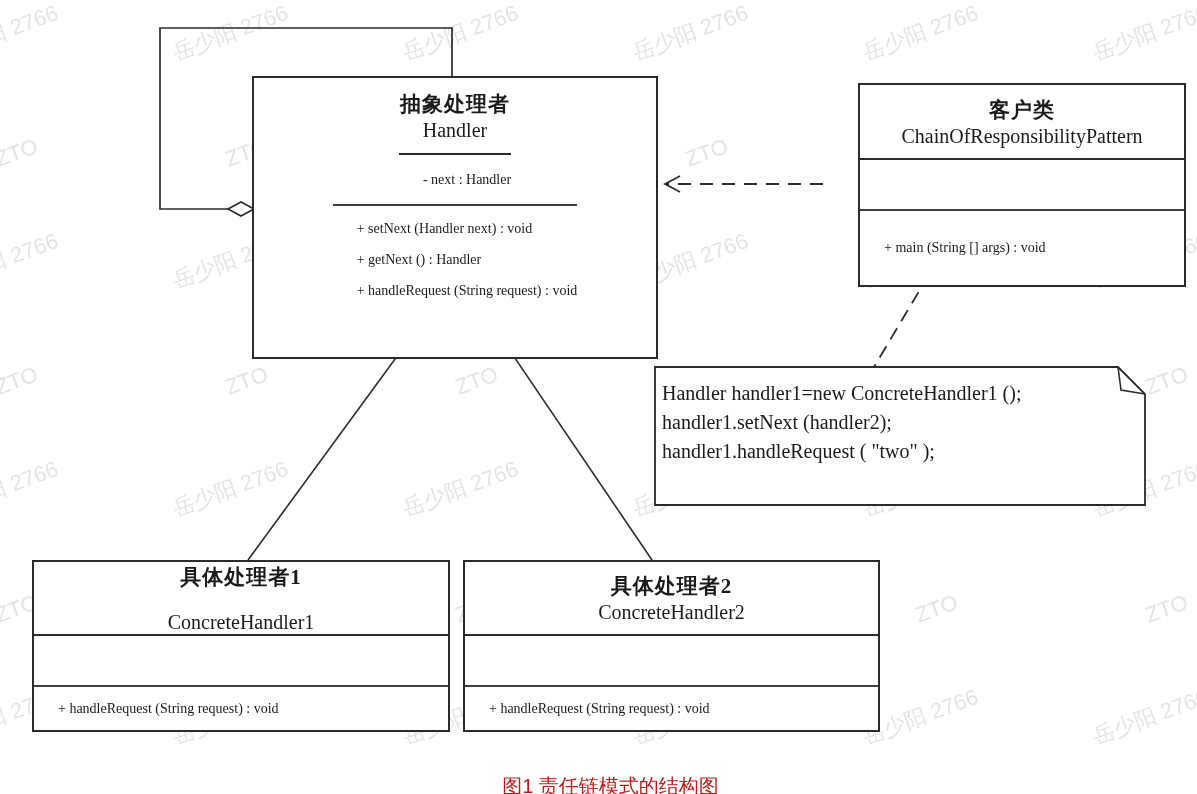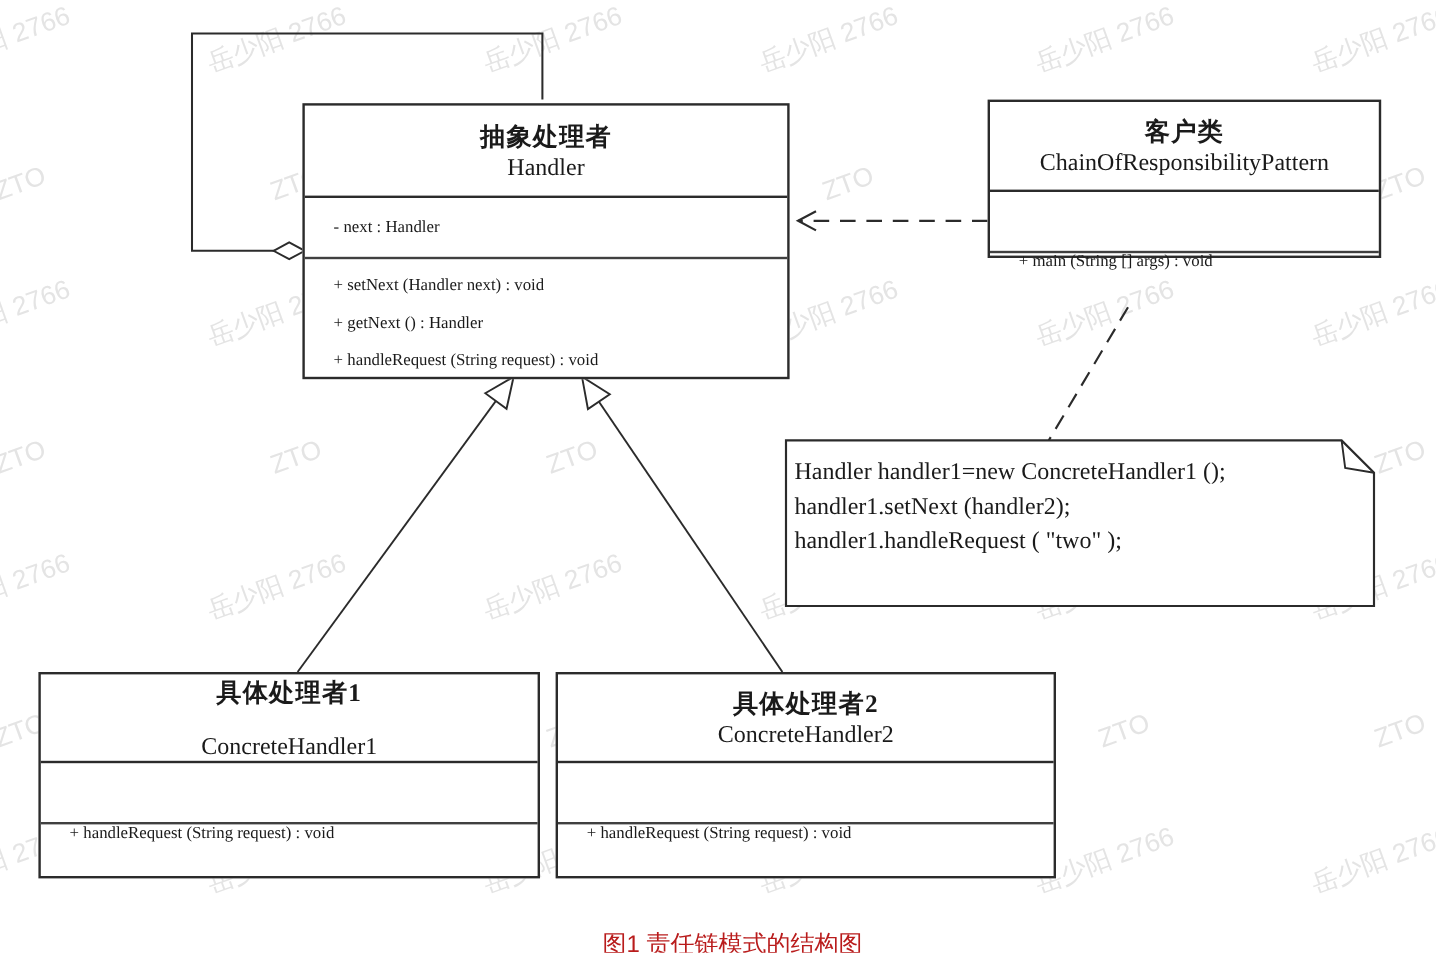--- a/index.html
+++ b/index.html
@@ -20,21 +20,21 @@
   .cls-title{display:flex;flex-direction:column;align-items:center;justify-content:center;
              row-gap:1px;flex:none;}
   .cls-title .cn{font-size:21px;font-weight:bold;letter-spacing:1px;}
   .cls-title .en{font-size:20px;}
   .cls-attrs{border-top:2px solid #2b2b2b;flex:none;display:flex;align-items:center;}
   .cls-methods{border-top:2px solid #404040;flex:1;}
   .member{font-size:14px;padding-left:24px;white-space:nowrap;}
   .attrs-center{width:100%;}
   .methods-pad{padding-top:7px;}
   .methods-pad .member{line-height:31px;}
-  .single-center{display:flex;align-items:flex-start;}
+  .single-center{display:flex;align-items:center;}
 
   
   #note-text{position:absolute;left:655px;top:367px;width:470px;height:128px;z-index:2;
              padding:12px 0 0 7px;font-size:20px;line-height:29px;white-space:nowrap;}
 
   
   #caption{position:absolute;left:12px;top:750px;width:100%;text-align:center;z-index:2;
            font-family:"Liberation Sans","DejaVu Sans",sans-serif;
            font-size:20px;color:#b91c1c;margin-top:23px;}
 </style>
@@ -106,36 +106,36 @@
   <line x1="940" y1="256" x2="874" y2="367" stroke="#2b2b2b" stroke-width="1.8" stroke-dasharray="13 8"></line>
 
   <line x1="248" y1="560" x2="428" y2="314" stroke="#2b2b2b" stroke-width="1.6" marker-end="url(#mk-triangle)"></line>
 
   <line x1="652" y1="560" x2="485" y2="314" stroke="#2b2b2b" stroke-width="1.6" marker-end="url(#mk-triangle)"></line>
 
   <path d="M655,367 L1118,367 L1145,394 L1145,505 L655,505 Z" fill="#ffffff" stroke="#2b2b2b" stroke-width="1.8"></path>
   <path d="M1118,367 L1121,390 L1145,394" fill="none" stroke="#2b2b2b" stroke-width="1.6"></path>
 </svg>
 
-<div class="uml-class" style="left:252px;top:86px;width:406px;height:230px;">
+<div class="uml-class" style="left:252px;top:76px;width:406px;height:283px;align-items:center;">
   <div class="cls-title" style="height:75px;">
     <div class="cn">抽象处理者</div>
     <div class="en">Handler</div>
   </div>
   <div class="cls-attrs" style="height:49px;">
     <div class="member attrs-center">- next : Handler</div>
   </div>
   <div class="cls-methods methods-pad">
     <div class="member">+ setNext (Handler next) : void</div>
     <div class="member">+ getNext () : Handler</div>
     <div class="member">+ handleRequest (String request) : void</div>
   </div>
 </div>
 
-<div class="uml-class" style="left:823px;top:83px;width:328px;height:132px;">
+<div class="uml-class" style="left:858px;top:83px;width:328px;height:204px;">
   <div class="cls-title" style="height:73px;">
     <div class="cn">客户类</div>
     <div class="en">ChainOfResponsibilityPattern</div>
   </div>
   <div class="cls-attrs" style="height:49px;"></div>
   <div class="cls-methods single-center">
     <div class="member">+ main (String [] args) : void</div>
   </div>
 </div>
 

